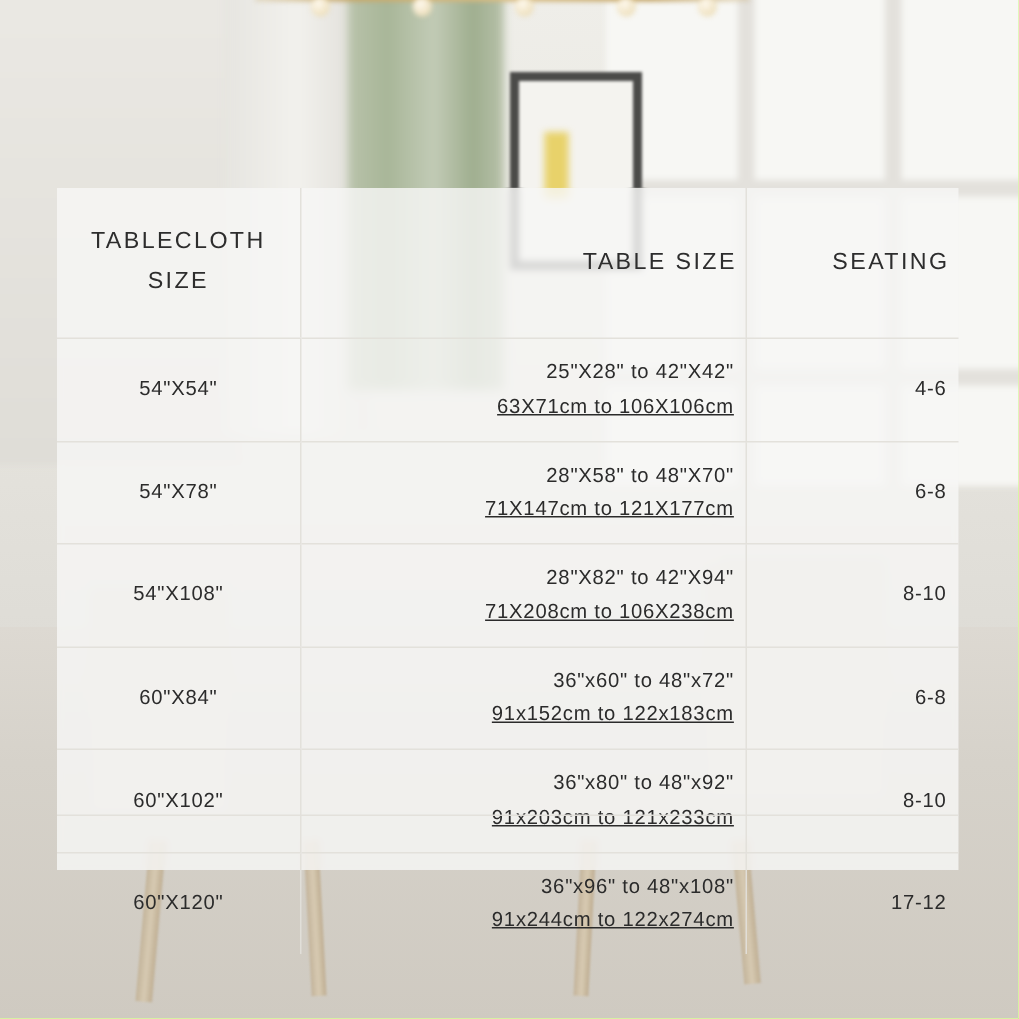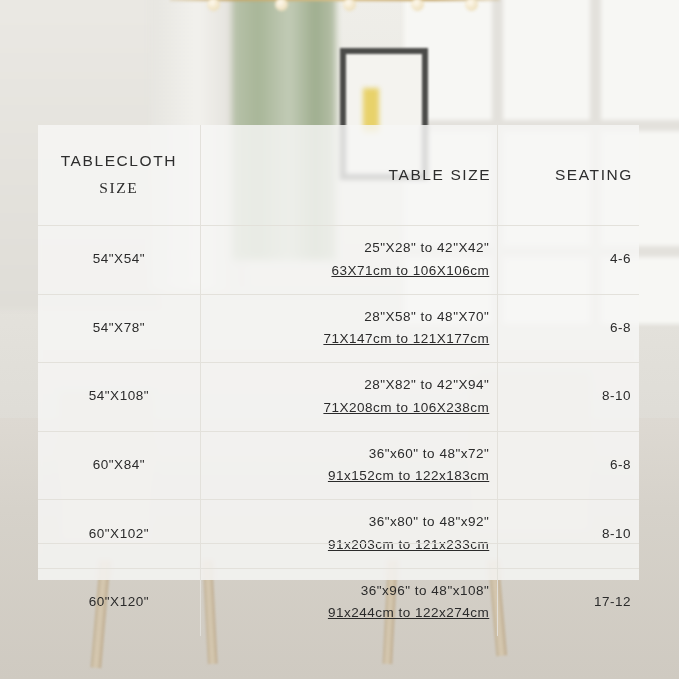--- a/index.html
+++ b/index.html
@@ -163,21 +163,21 @@
 
   table.sizes th {
     font-weight: normal;
     color: #2d2d2d;
     font-size: 15.5px;
     letter-spacing: 1.6px;
     padding: 22px 6px 24px;
     vertical-align: middle;
     line-height: 1.75;
   }
-  table.sizes th .th-line2 { display: block; font-family: Liberation Serif, serif; }
+  table.sizes th .th-line2 { display: block; }
 
   table.sizes td {
     color: #2b2b2b;
     font-size: 13.5px;
     letter-spacing: 0.5px;
     padding: 11px 8px 12px;
     vertical-align: middle;
     line-height: 1.65;
   }
   .col-tc { text-align: center; letter-spacing: 1px; }

